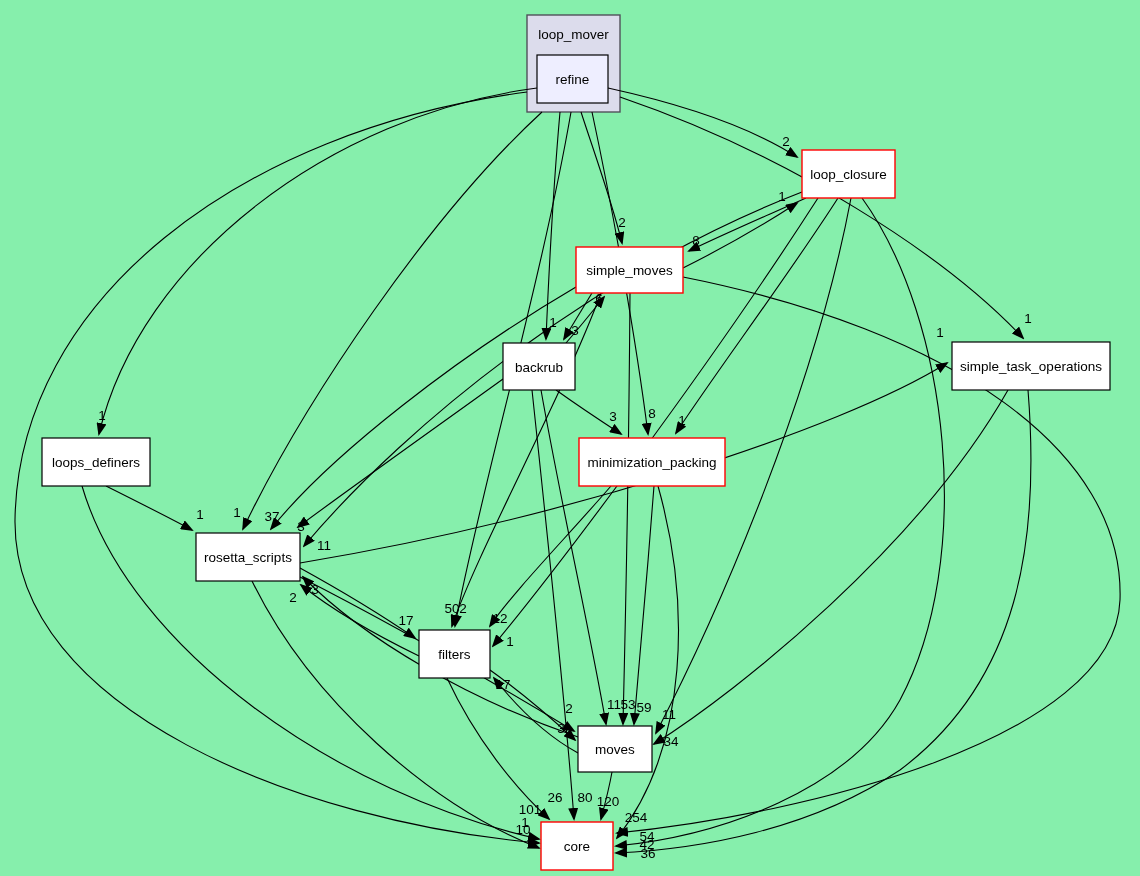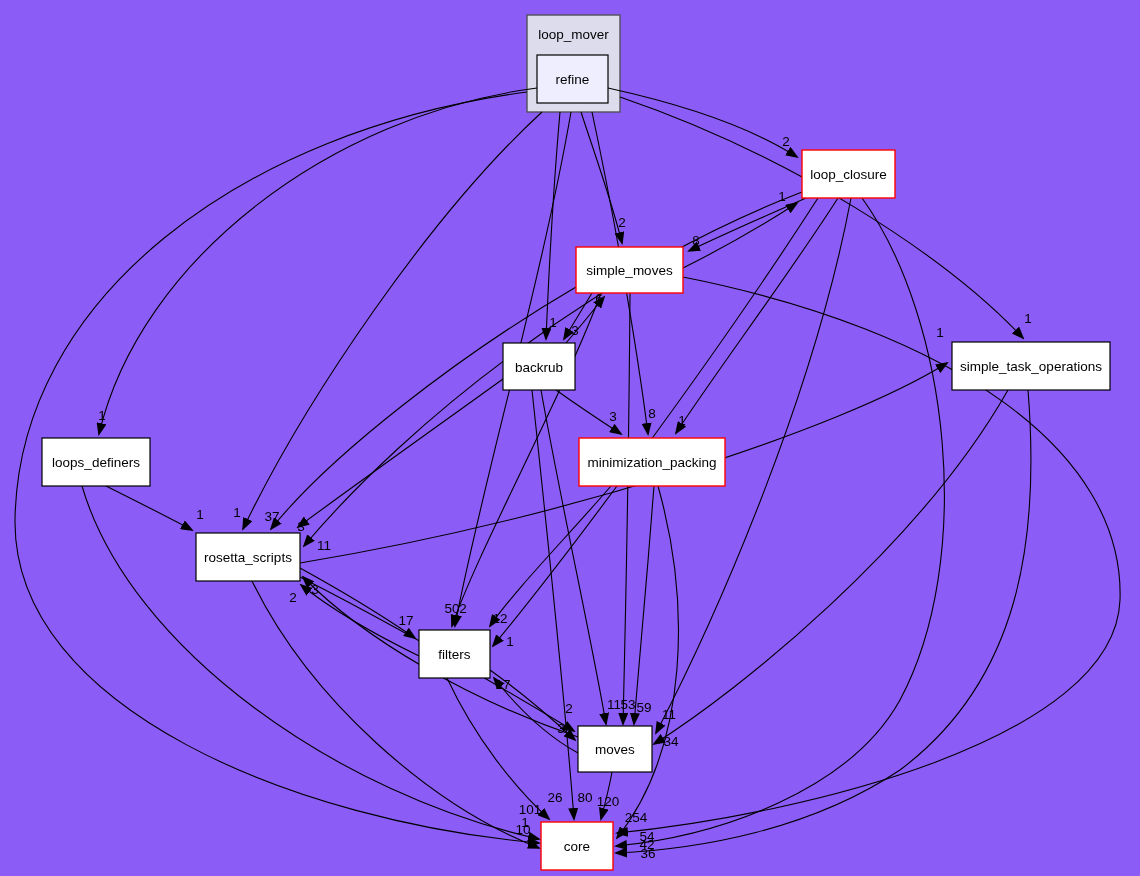--- a/index.html
+++ b/index.html
@@ -1,17 +1,17 @@
 <!DOCTYPE html>
 <html><head>
 <meta charset="utf-8">
 <style>
   html,body{margin:0;padding:0;background:#ffffff;}
   body{width:1140px;height:876px;font-family:"Liberation Sans",sans-serif;}
-  #graph-wrap{position:relative;width:1140px;height:876px;background:#8b5cf6;overflow:hidden;}
+  #graph-wrap{position:relative;width:1140px;height:876px;background:#86efac;overflow:hidden;}
   svg{display:block;}
   text{font-family:"Liberation Sans",sans-serif;}
   .edge{fill:none;stroke:#000;stroke-width:1.1;}
   .edge-label{font-size:13.5px;fill:#000;}
   .node-label{font-size:13.5px;fill:#000;}
   .cluster-label{font-size:13.5px;fill:#000;}
 </style>
 </head>
 <body>
 

